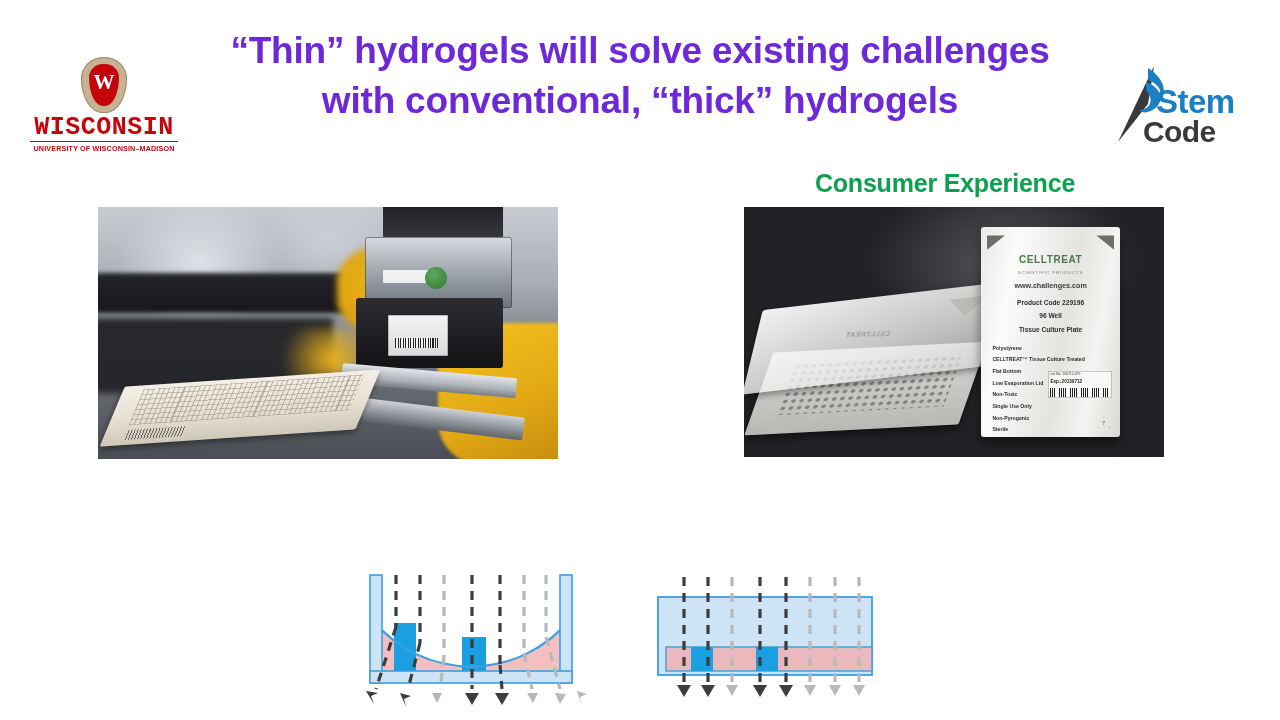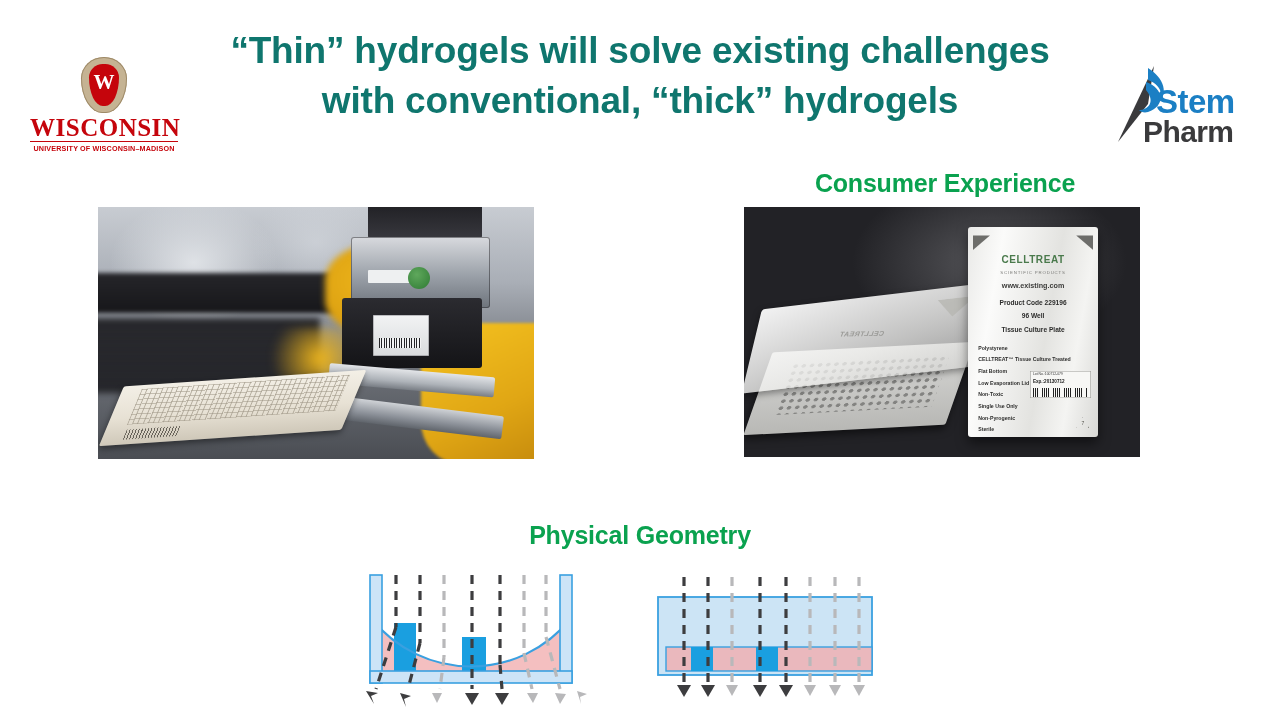--- a/index.html
+++ b/index.html
@@ -19,21 +19,21 @@
     overflow: hidden;
   }
 
   
   .title {
     position: absolute;
     left: 150px;
     top: 26px;
     width: 980px;
     text-align: center;
-    color: #0f766e;
+    color: #6d28d9;
     font-size: 37px;
     font-weight: bold;
     line-height: 1.36;
     letter-spacing: -0.2px;
   }
   .title-line { display: block; white-space: nowrap; }
 
   
   .uw-logo {
     position: absolute;
@@ -75,21 +75,21 @@
     font-family: "Liberation Serif", serif;
     line-height: 1;
   }
   .uw-wordmark {
     position: absolute;
     left: 0;
     top: 58px;
     width: 100%;
     text-align: center;
     color: #c5050c;
-    font-family: Liberation Serif, serif;
+    font-family: Liberation Mono, monospace;
     font-size: 25px;
     font-weight: bold;
     letter-spacing: 0.5px;
     line-height: 1;
   }
   .uw-sub {
     position: absolute;
     left: 0;
     top: 84px;
     width: 100%;
@@ -138,20 +138,21 @@
     white-space: nowrap;
   }
   #heading-material   { left: 160px; top: 169px; width: 380px; }
   #heading-consumer   { left: 750px; top: 169px; width: 390px; text-align: center; }
   #heading-geometry   { left: 445px; top: 521px; width: 390px; }
 
   
   .photo {
     position: absolute;
     overflow: hidden;
+    padding-left: 24px;
   }
   #photo-robot { left: 98px; top: 207px; width: 436px; height: 252px; background: #2a2a2c; }
   #photo-plate { left: 744px; top: 207px; width: 396px; height: 250px; background: #1b1b1d; }
 
   
   .rb-bg {
     position: absolute; inset: 0;
     background:
       radial-gradient(ellipse 120px 90px at 22% 22%, rgba(225,228,232,0.95), rgba(225,228,232,0) 70%),
       radial-gradient(ellipse 90px 70px at 50% 14%, rgba(210,214,220,0.7), rgba(210,214,220,0) 70%),
@@ -376,21 +377,21 @@
   </div>
 
   <div class="sp-logo">
     <svg class="sp-mark" viewBox="0 0 70 86">
       <path d="M10 82 L46 6 L40 44 Z" fill="#3a3a3c"></path>
       <path d="M40 8 C56 18, 62 34, 48 46 C56 40, 56 26, 40 20 Z" fill="#1b7fc4"></path>
       <path d="M38 22 C56 28, 58 46, 40 52 C36 53, 33 52, 31 50 C40 50, 48 42, 38 30 Z" fill="#1b7fc4"></path>
     </svg>
     <div class="sp-text">
       <div class="sp-stem">Stem</div>
-      <div class="sp-pharm">Pharm</div>
+      <div class="sp-pharm">Code</div>
     </div>
   </div>
 
 
   <div class="photo" id="photo-robot">
     <div class="rb-bg"></div>
     <div class="rb-darkbar"></div>
     <div class="rb-darkbar2"></div>
     <div class="rb-yellow-a"></div>
     <div class="rb-yellow-c"></div>
@@ -421,21 +422,21 @@
     <div class="ct-film">
       <div class="ct-film-notch"></div>
       <div class="ct-film-text">CELLTREAT</div>
     </div>
 
     <div class="ct-pouch">
       <div class="ct-notch l"></div>
       <div class="ct-notch r"></div>
       <div class="ct-brand">CELLTREAT</div>
       <div class="ct-brandsub">SCIENTIFIC PRODUCTS</div>
-      <div class="ct-url">www.existing.com</div>
+      <div class="ct-url">www.challenges.com</div>
       <div class="ct-code">
         <div>Product Code 229196</div>
         <div>96 Well</div>
         <div>Tissue Culture Plate</div>
       </div>
       <div class="ct-specs">
         <div>Polystyrene</div>
         <div>CELLTREAT™ Tissue Culture Treated</div>
         <div>Flat Bottom</div>
         <div>Low Evaporation Lid</div>
@@ -446,21 +447,20 @@
       </div>
       <div class="ct-lot">
         <div class="ct-lot-t1">Lot No.:100712-079</div>
         <div class="ct-lot-t2">Exp.:20130712</div>
         <div class="ct-lot-bc"></div>
       </div>
       <div class="ct-recycle">7</div>
     </div>
   </div>
 
-  <div class="sec-heading" id="heading-geometry">Physical Geometry</div>
 
   <svg class="diagram" id="diagram-thick" viewBox="0 0 238 148">
     <defs>
       <clipPath id="clipThickWell">
         <rect x="18" y="10" width="202" height="108"></rect>
       </clipPath>
     </defs>
 
     <g clip-path="url(#clipThickWell)">
       <path d="M18 52 C70 118, 168 118, 220 52 L220 118 L18 118 Z" fill="#f4bfc0"></path>

